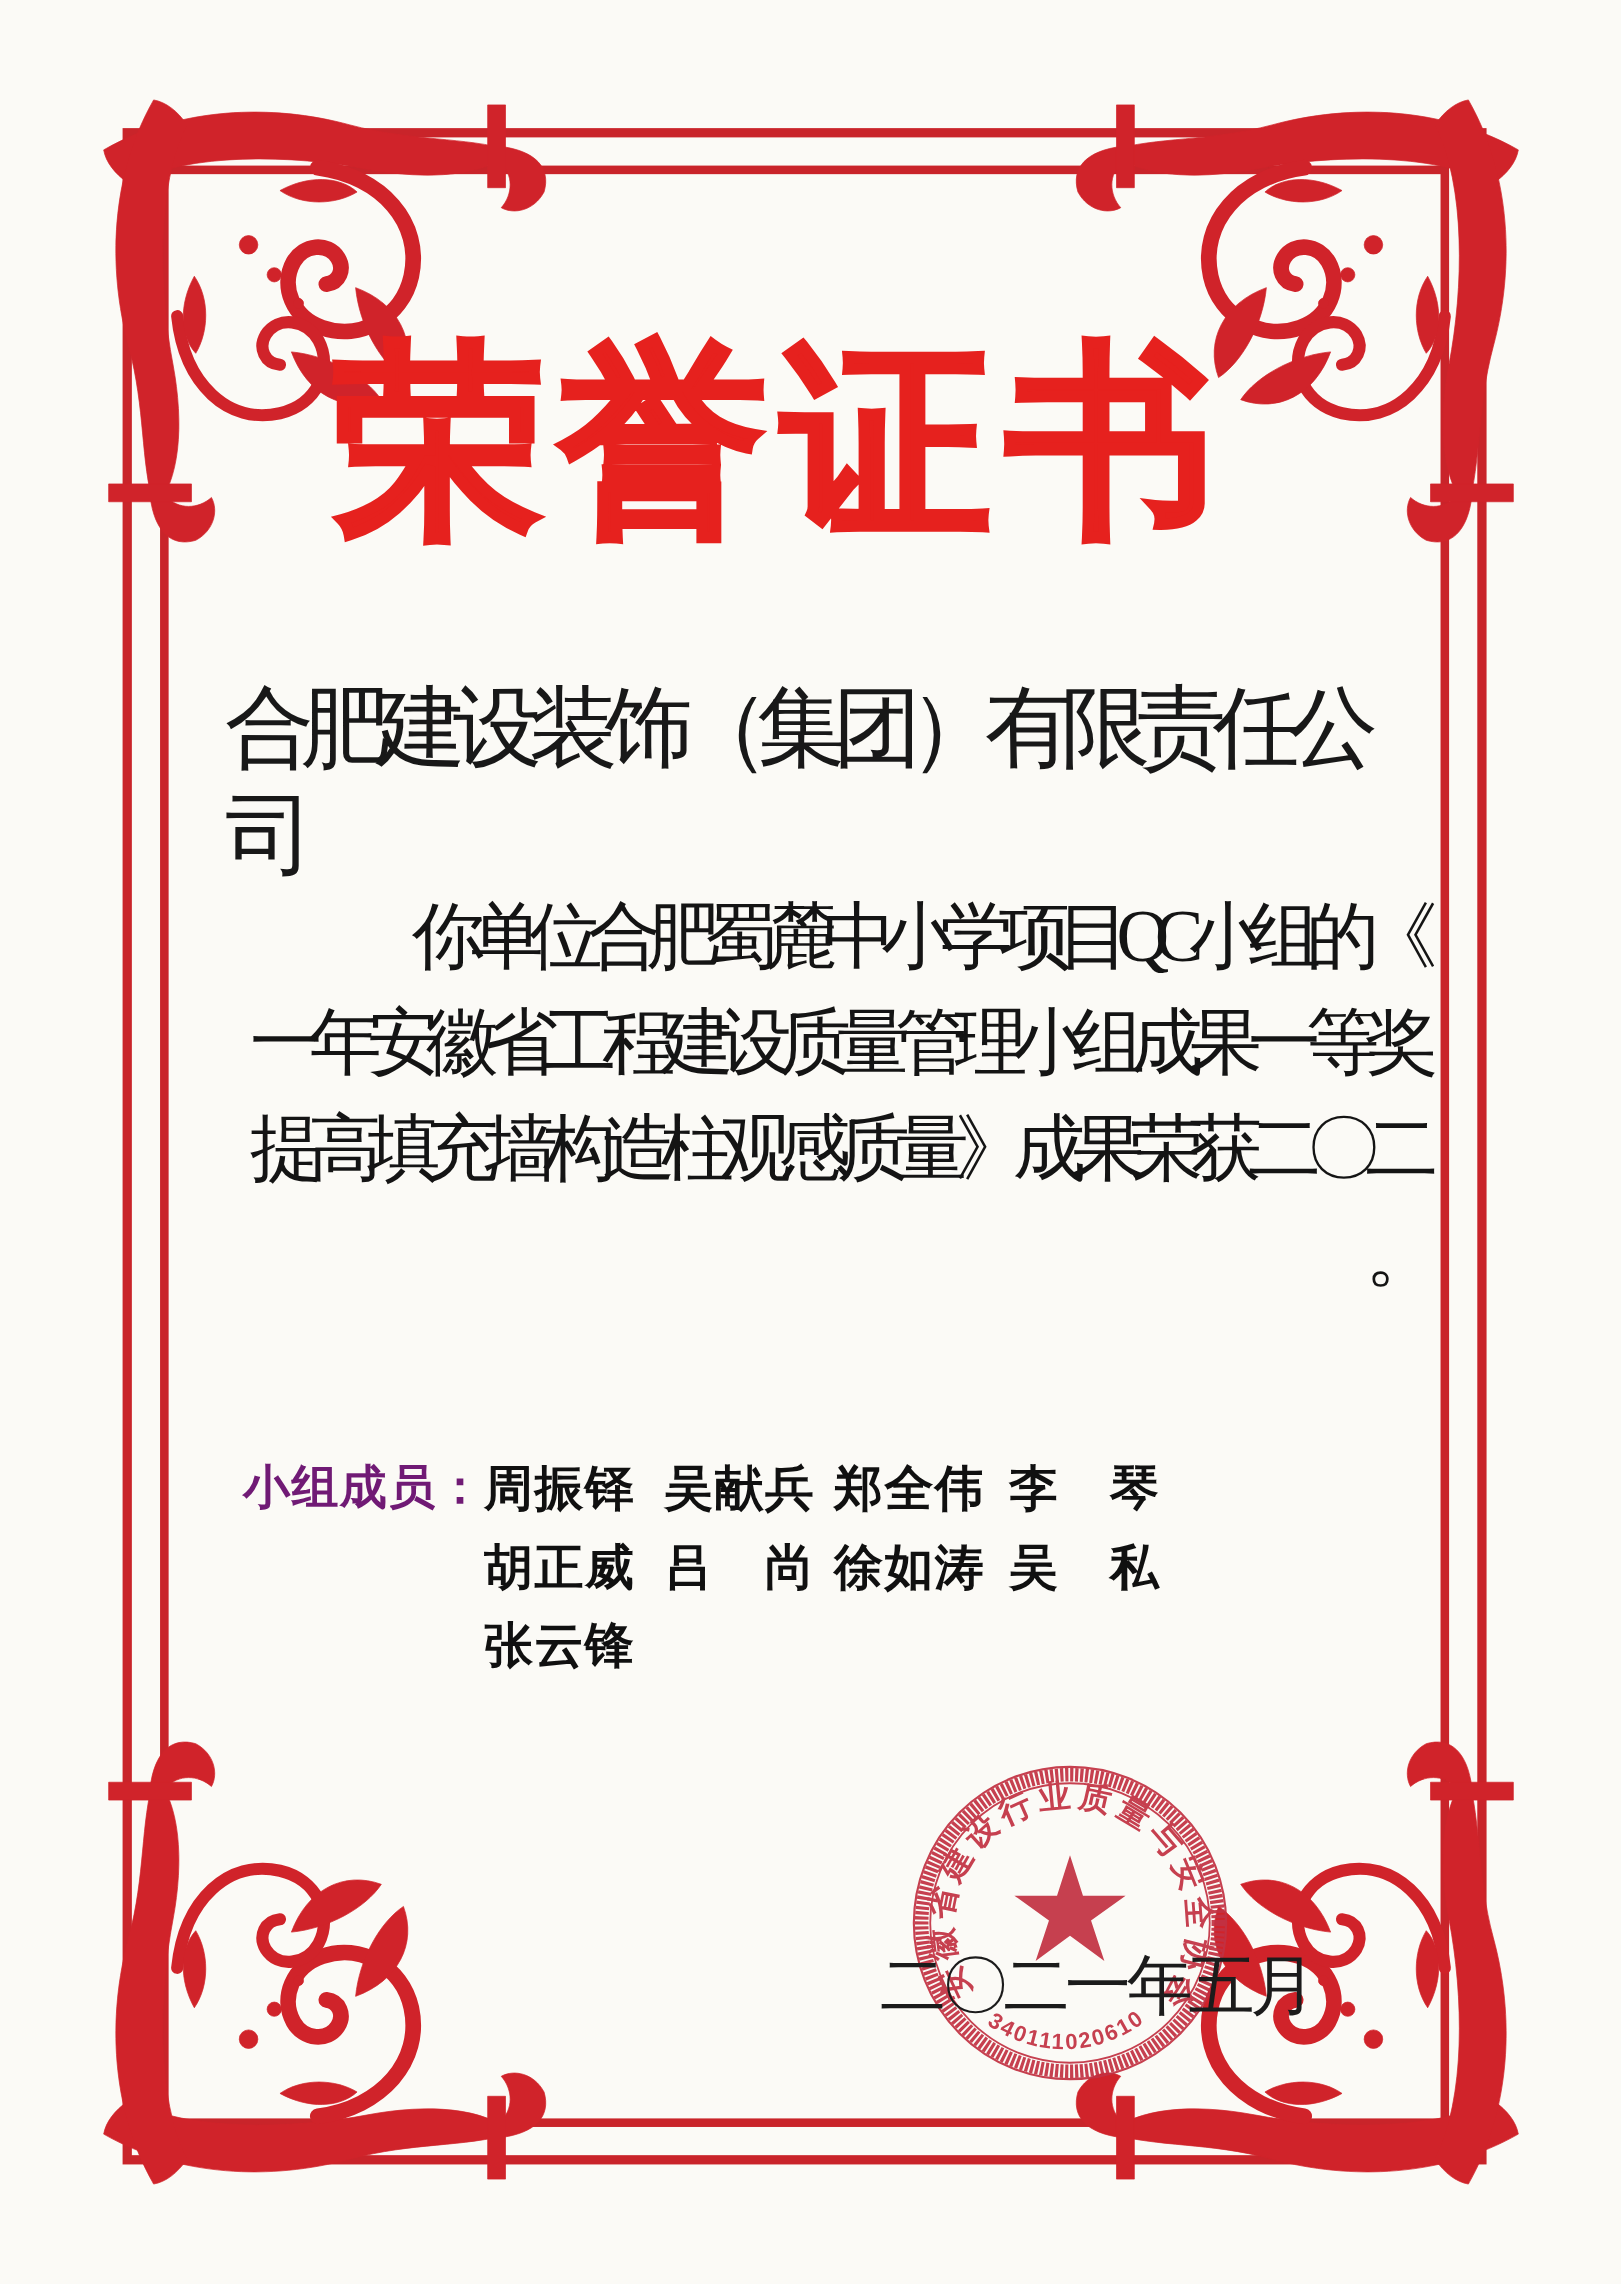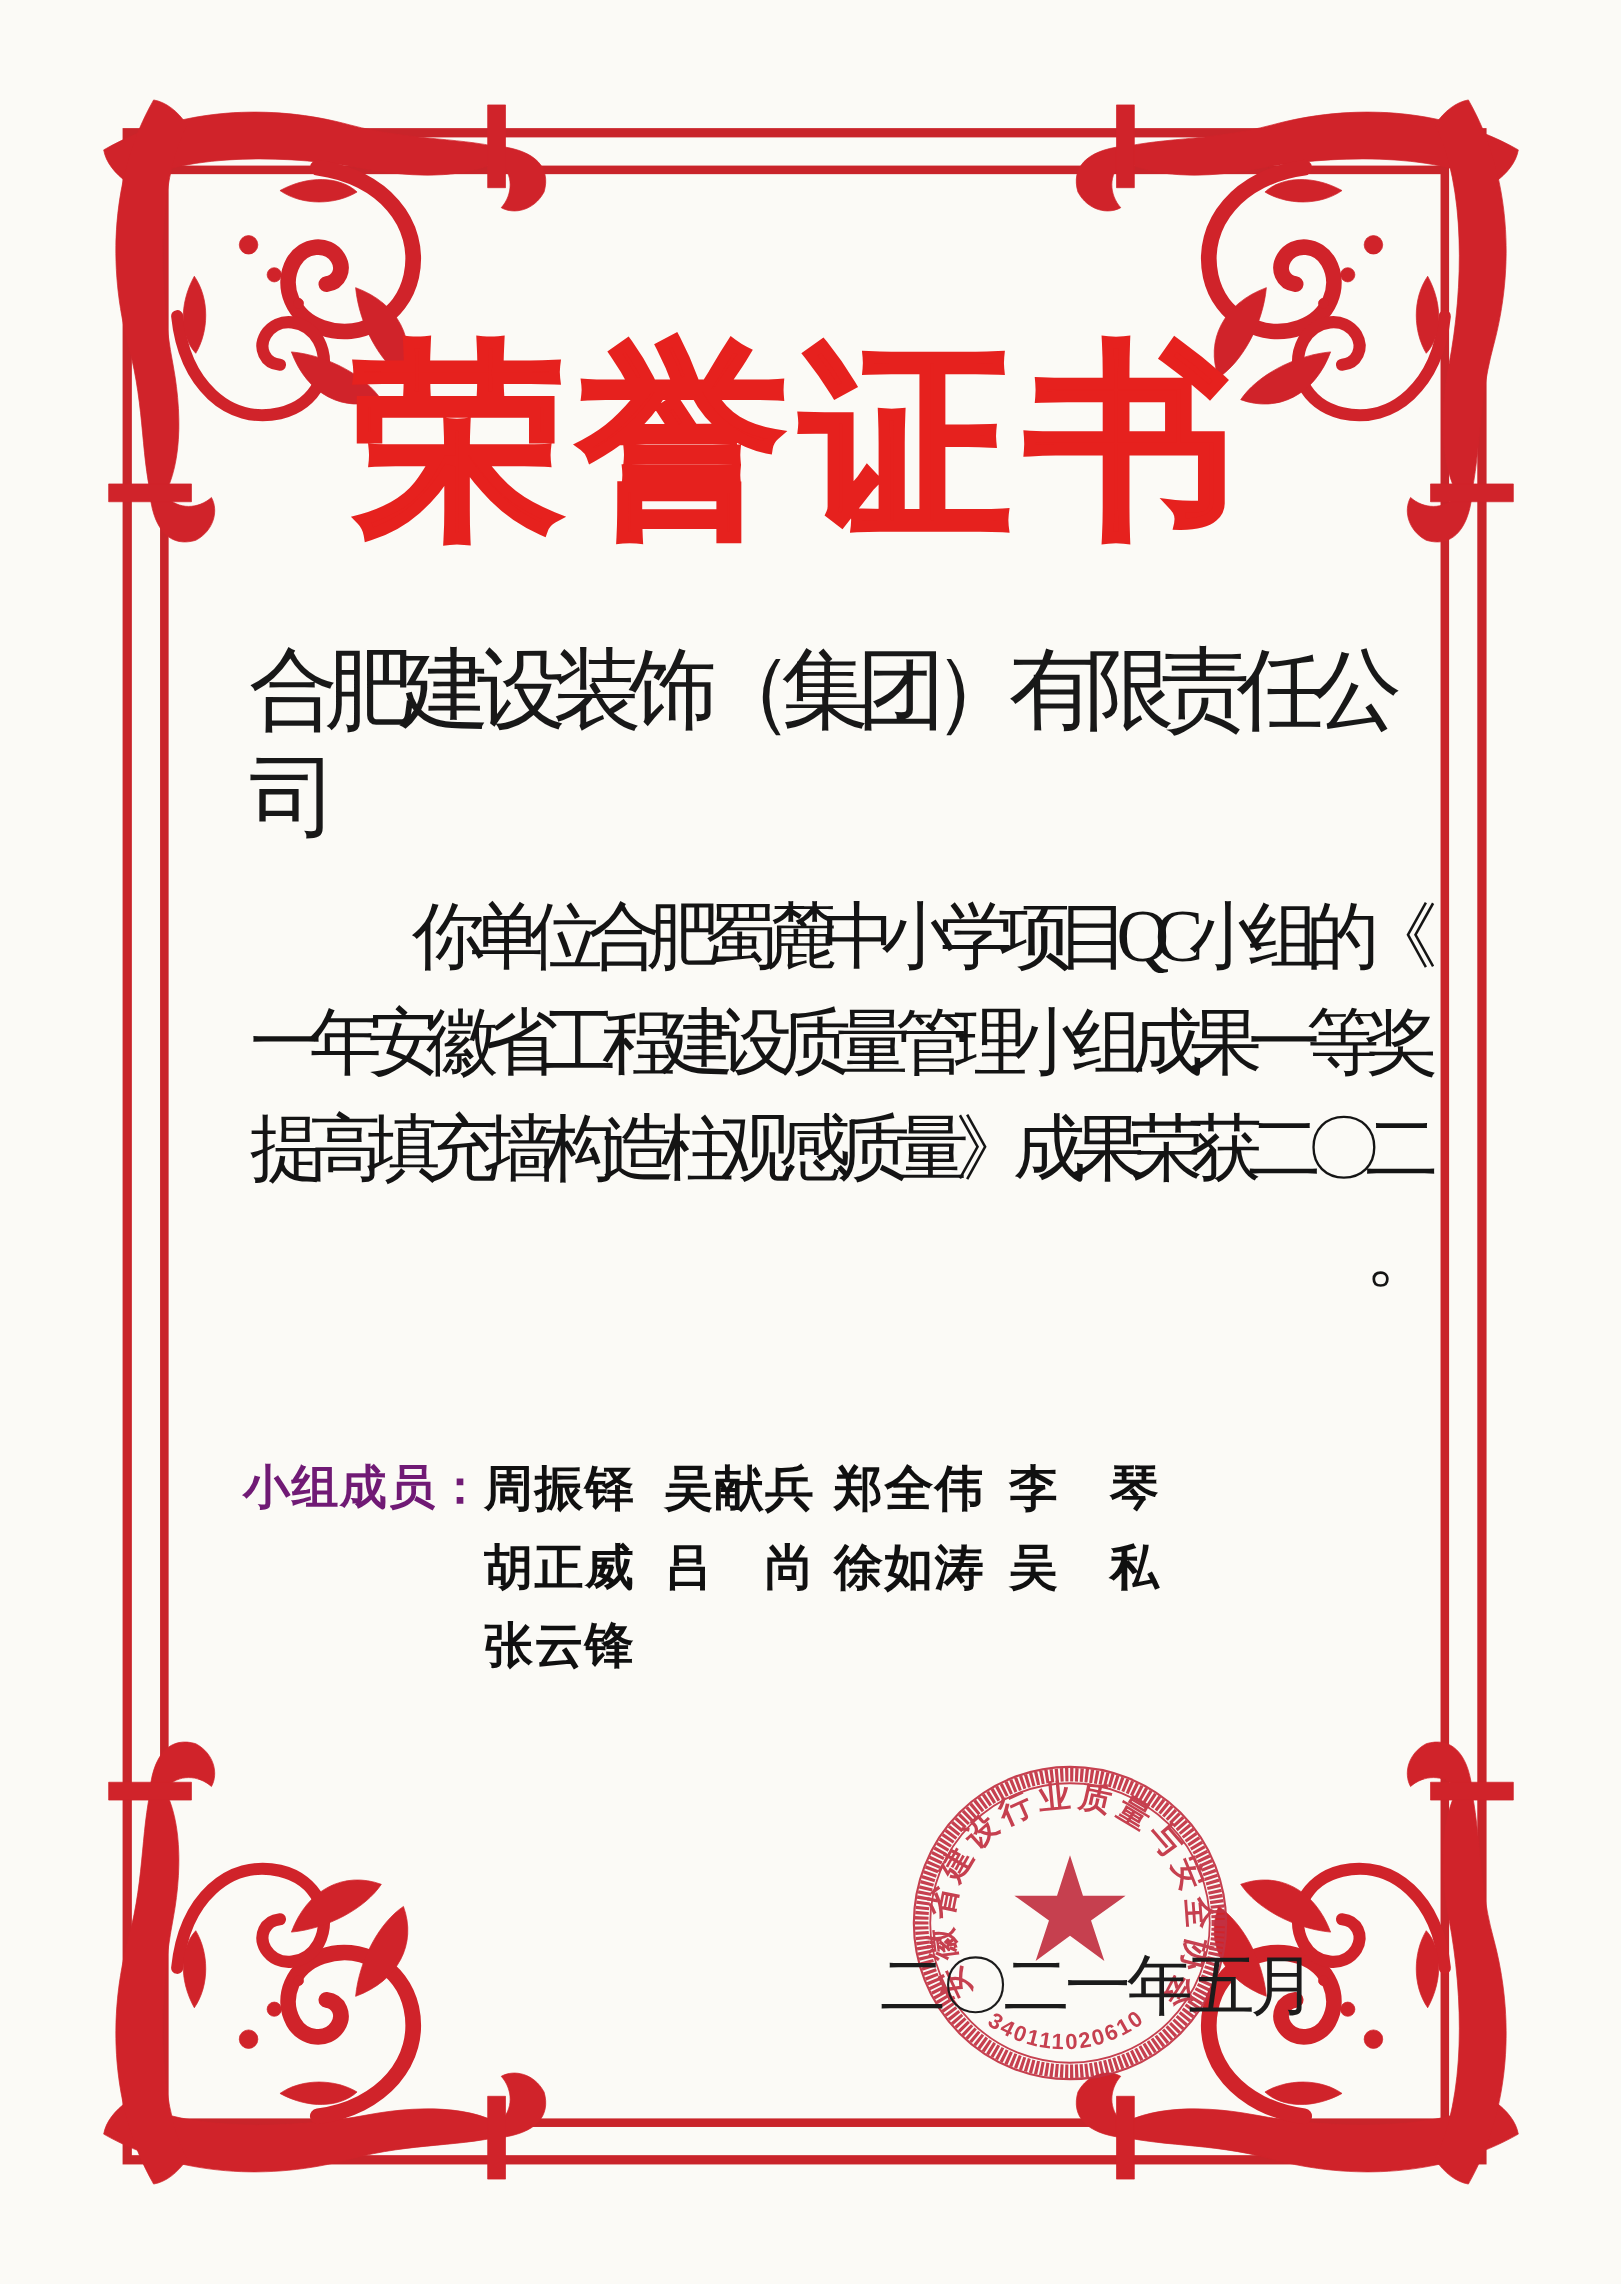--- a/index.html
+++ b/index.html
@@ -13,28 +13,26 @@
   .abs{position:absolute;}
   
   #border-svg{position:absolute;left:0;top:0;width:1622px;height:2284px;}
   
   .title{
     left:335px;top:325px;width:956px;
     font-size:208px;line-height:236px;font-weight:bold;
     color:#e6211e;letter-spacing:15.7px;white-space:nowrap;
     -webkit-text-stroke:5px #e6211e;
     font-family:"Liberation Serif","DejaVu Serif",serif;
-    margin-left:20px;
   }
   
   .recipient{
-    left:225px;top:637px;width:1156px;
+    left:225px;top:675px;width:1156px;
     font-size:89px;line-height:107px;letter-spacing:-13px;
     color:#181818;
-    margin-left:24px;
   }
   
   .body-text{
     left:225px;top:884px;width:1199px;
     font-size:73px;line-height:106px;letter-spacing:-14.3px;
     color:#141414;
   }
   .body-text .bline{display:block;text-align:right;}
   .body-text .bline.indent{text-indent:108px;}
   

